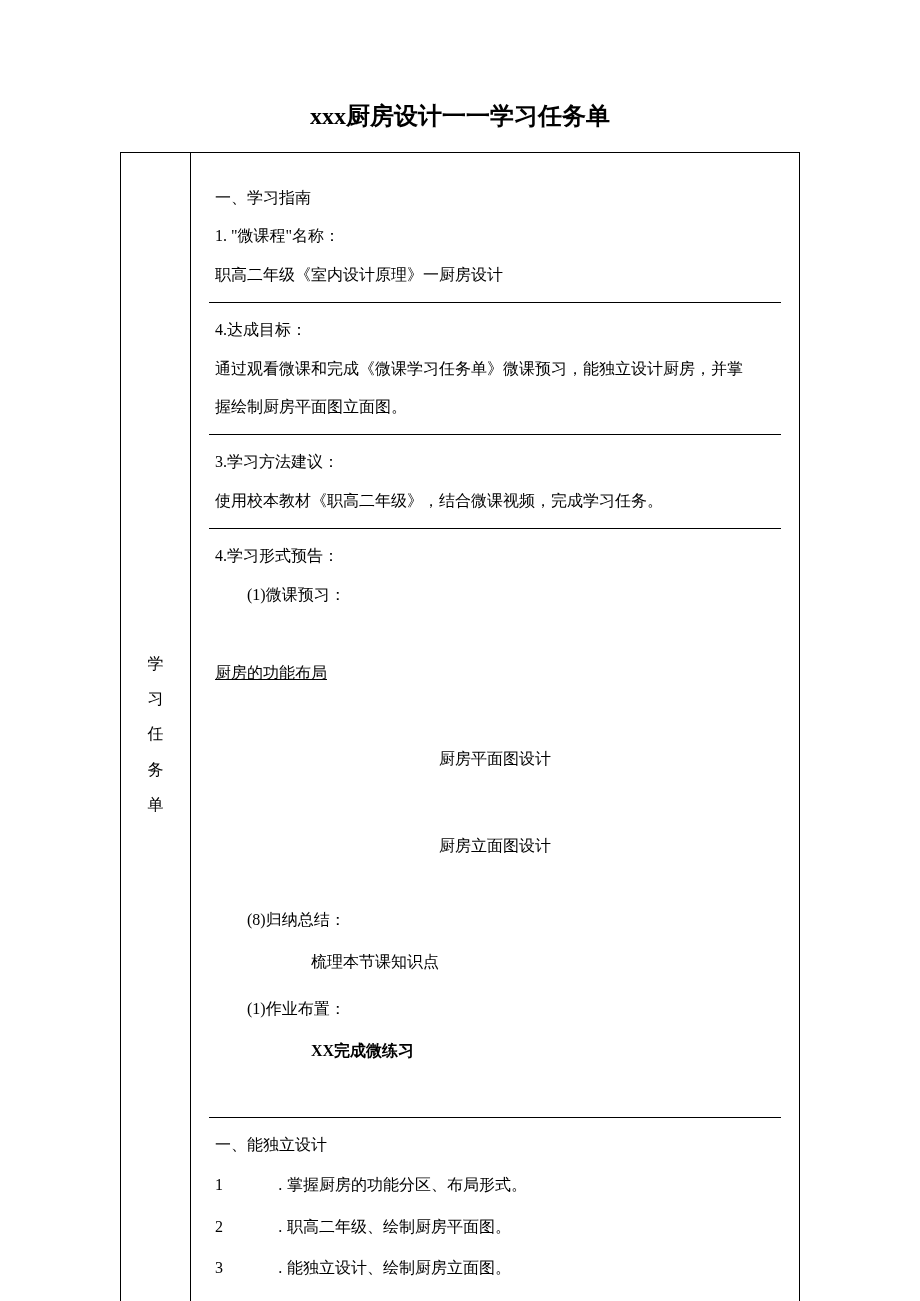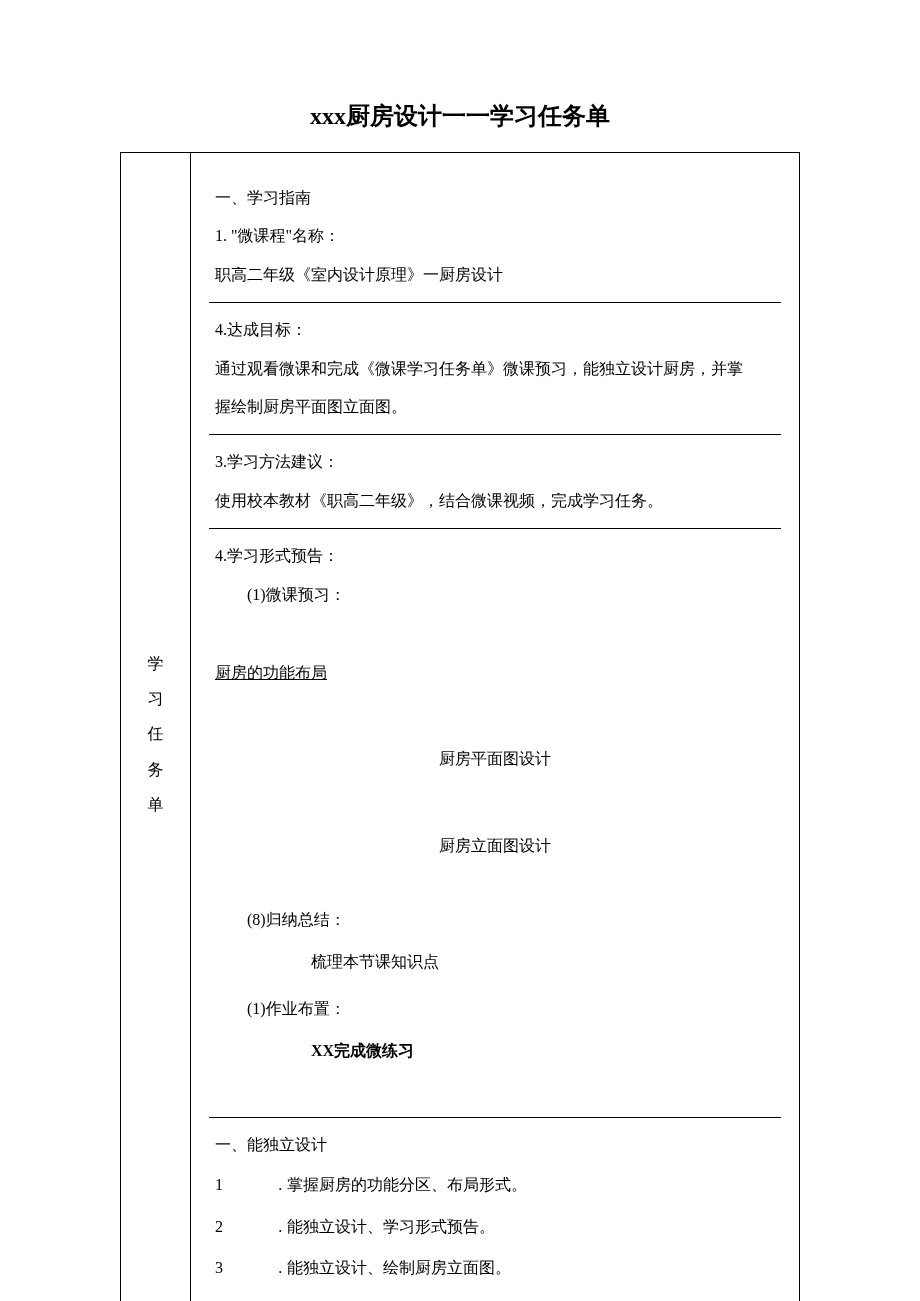--- a/index.html
+++ b/index.html
@@ -149,21 +149,21 @@
         <div>一、能独立设计</div>
         <div class="task-list">
           <div class="task-row">
             <div class="num">1</div>
             <div class="dot">.</div>
             <div class="txt">掌握厨房的功能分区、布局形式。</div>
           </div>
           <div class="task-row">
             <div class="num">2</div>
             <div class="dot">.</div>
-            <div class="txt">能独立设计、学习形式预告。</div>
+            <div class="txt">职高二年级、绘制厨房平面图。</div>
           </div>
           <div class="task-row">
             <div class="num">3</div>
             <div class="dot">.</div>
             <div class="txt">能独立设计、绘制厨房立面图。</div>
           </div>
         </div>
       </div>
 
     </td>

